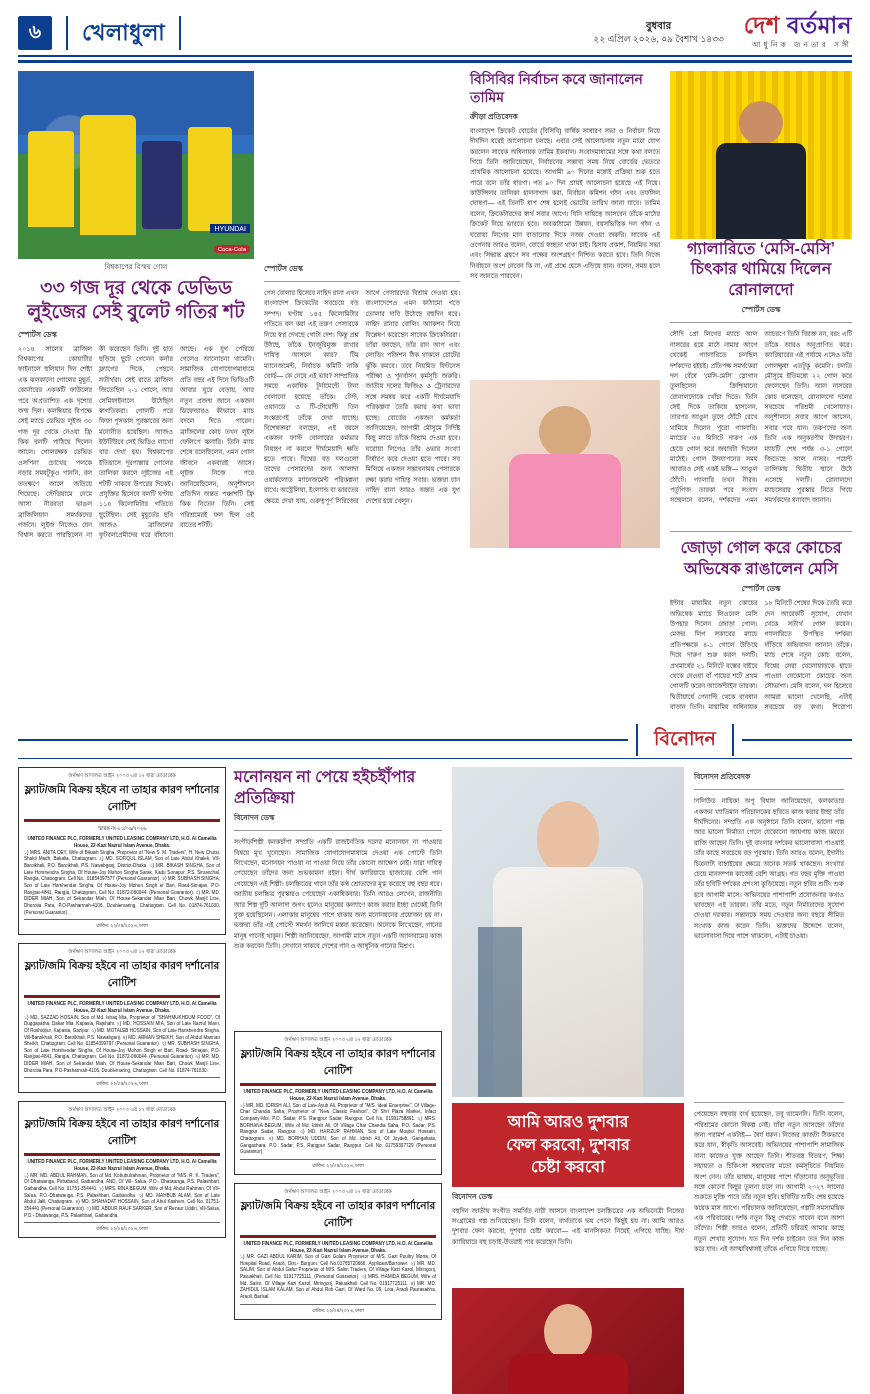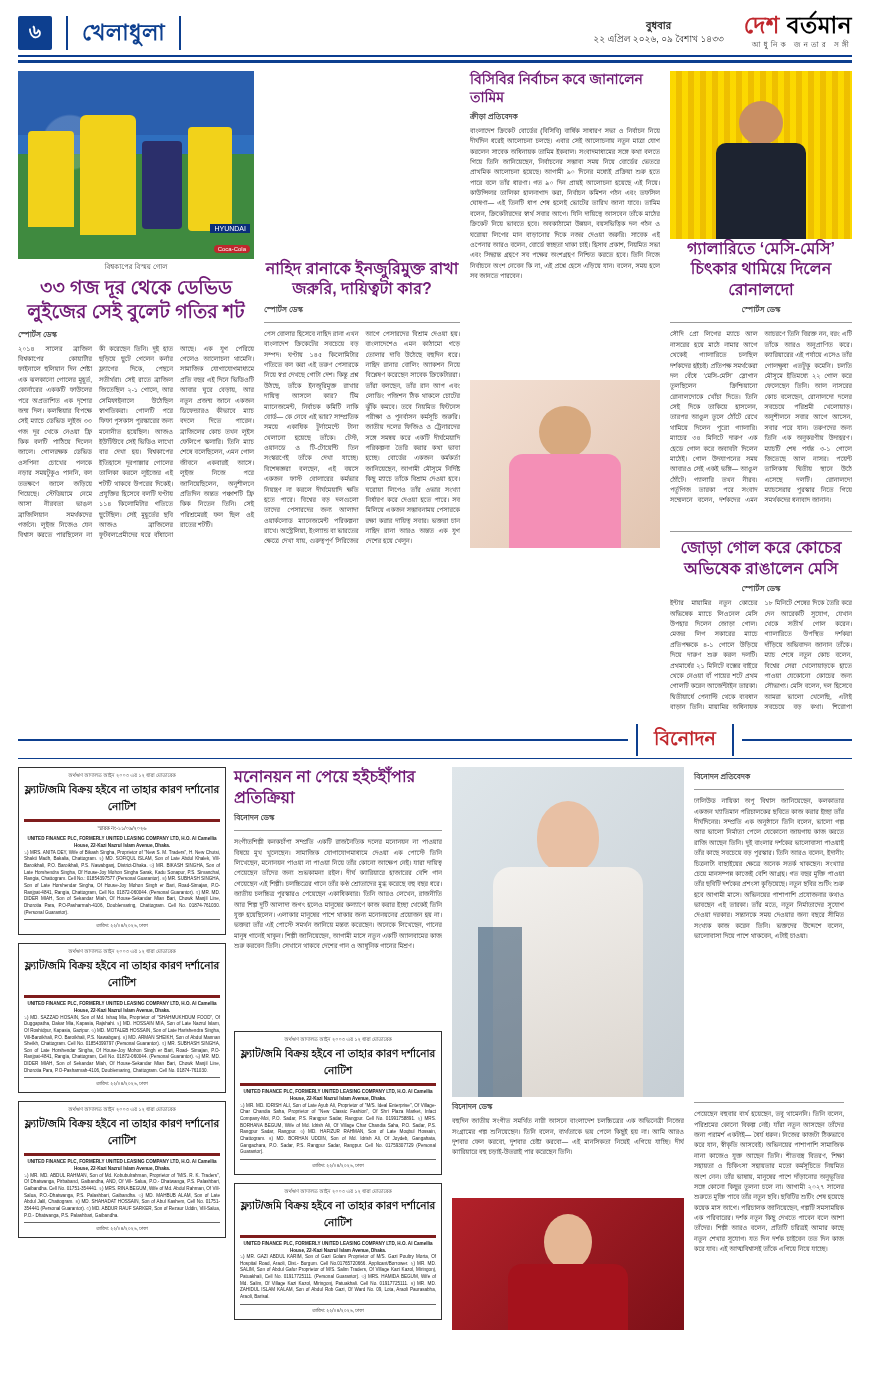--- a/index.html
+++ b/index.html
@@ -24,21 +24,21 @@
   .section-name {
     font-size: 22px; font-weight: bold; color:#0d3f8f;
     padding: 0 14px; border-left:2px solid #0d3f8f; border-right:2px solid #0d3f8f;
     margin-left:4px; line-height: 34px; letter-spacing:0.5px;
   }
   .masthead-spacer { flex:1; }
   .date-block { text-align:center; font-size:9px; color:#222; line-height:1.5; margin-right:10px; }
   .date-block .day { font-weight:bold; font-size:10px; display:block; }
   .logo-block { text-align:right; }
   .logo-main { font-size:23px; font-weight:bold; color:#c0272d; letter-spacing:0.5px; line-height:1; }
-  .logo-main .second { color:#000000; }
+  .logo-main .second { color:#4c1d95; }
   .logo-sub { font-size:7.5px; color:#333; letter-spacing:3px; margin-top:2px; }
   .rule-thick { height:3px; background:#0d3f8f; margin-top:3px; }
   .rule-thin { height:1px; background:#0d3f8f; margin-top:2px; }
 
   
   .sports { display:flex; gap:10px; margin-top:8px; }
   .col-a { width: 236px; }
   .col-b { width: 196px; }
   .col-c { width: 190px; }
   .col-d { width: 182px; }
@@ -148,21 +148,20 @@
         <div style="position:absolute;right:4px;bottom:6px;background:#c0272d;color:#fff;font-size:6px;padding:1px 4px;border-radius:8px;">Coca-Cola</div>
       </div>
       <div class="cap">বিশ্বকাপের বিস্ময় গোল</div>
       <div class="hl hl-xl" style="margin-top:3px">৩৩ গজ দূর থেকে ডেভিড লুইজের সেই বুলেট গতির শট</div>
       <div class="byline">স্পোর্টস ডেস্ক</div>
       <div class="body-text cols3">২০১৪ সালের ব্রাজিল বিশ্বকাপের কোয়ার্টার ফাইনালে হুলিয়ান দিন শেষ্টা এক ঝলকানো গোলের মুহূর্ত, কোর্নারের এককটি ফাউলের পরে অপ্রতাশিত এক দৃশ্যের জন্ম দিল। কলম্বিয়ার বিপক্ষে সেই ম্যাচে ডেভিড লুইজ ৩৩ গজ দূর থেকে নেওয়া ফ্রি কিক বলটি পাঠিয়ে দিলেন জালে। গোলরক্ষক ডেভিড ওসপিনা চোখের পলকে নড়ার সময়টুকুও পাননি, বল ততক্ষণে জালে জড়িয়ে গিয়েছে। স্টেডিয়ামে নেমে আসা নীরবতা ভাঙল ব্রাজিলিয়ান সমর্থকদের গর্জনে। লুইজ নিজেও যেন বিশ্বাস করতে পারছিলেন না কী করেছেন তিনি। দুই হাত ছড়িয়ে ছুটে গেলেন কর্নার ফ্ল্যাগের দিকে, পেছনে সতীর্থরা। সেই রাতে ব্রাজিল জিতেছিল ২-১ গোলে, আর সেমিফাইনালে উঠেছিল স্বাগতিকরা। গোলটি পরে ফিফা পুসকাস পুরস্কারের জন্য মনোনীত হয়েছিল। আজও ইউটিউবে সেই ভিডিও লাখো বার দেখা হয়। বিশ্বকাপের ইতিহাসে দূরপাল্লার গোলের তালিকা করলে লুইজের এই শটটি থাকবে উপরের দিকেই। প্রযুক্তির হিসেবে বলটি ঘণ্টায় ১১৪ কিলোমিটার গতিতে ছুটেছিল। সেই মুহূর্তের ছবি আজও ব্রাজিলের ফুটবলপ্রেমীদের ঘরে বাঁধানো আছে। এক যুগ পেরিয়ে গেলেও আলোচনা থামেনি। সামাজিক যোগাযোগমাধ্যমে প্রতি বছর এই দিনে ভিডিওটি আবার ঘুরে বেড়ায়, আর নতুন প্রজন্ম জানে একজন ডিফেন্ডারও কীভাবে ম্যাচ বদলে দিতে পারেন। ব্রাজিলের কোচ তখন লুইস ফেলিপে স্কলারি। তিনি ম্যাচ শেষে বলেছিলেন, এমন গোল জীবনে একবারই আসে। লুইজ নিজে পরে জানিয়েছিলেন, অনুশীলনে প্রতিদিন অন্তত পঞ্চাশটি ফ্রি কিক নিতেন তিনি। সেই পরিশ্রমেরই ফল ছিল ওই রাতের শটটি।</div>
     </div>
 
     <div class="col-b">
       <div style="height:188px"></div>
-      <div class="hl hl-lg">নাহিদ রানাকে ইনজুরিমুক্ত রাখা জরুরি, দায়িত্বটা কার?</div>
       <div class="byline">স্পোর্টস ডেস্ক</div>
       <div class="hr"></div>
       <div class="body-text cols2">পেস বোলার হিসেবে নাহিদ রানা এখন বাংলাদেশ ক্রিকেটের সবচেয়ে বড় সম্পদ। ঘণ্টায় ১৪৫ কিলোমিটার গতিতে বল করা এই তরুণ পেসারকে নিয়ে স্বপ্ন দেখছে গোটা দেশ। কিন্তু প্রশ্ন উঠছে, তাঁকে ইনজুরিমুক্ত রাখার দায়িত্ব আসলে কার? টিম ম্যানেজমেন্ট, নির্বাচক কমিটি নাকি বোর্ড— কে নেবে এই ভার? সাম্প্রতিক সময়ে একাধিক টুর্নামেন্টে টানা খেলানো হয়েছে তাঁকে। টেস্ট, ওয়ানডে ও টি-টোয়েন্টি তিন সংস্করণেই তাঁকে দেখা যাচ্ছে। বিশেষজ্ঞরা বলছেন, এই বয়সে একজন ফাস্ট বোলারের কর্মভার নিয়ন্ত্রণ না করলে দীর্ঘমেয়াদি ক্ষতি হতে পারে। বিশ্বের বড় দলগুলো তাদের পেসারদের জন্য আলাদা ওয়ার্কলোড ম্যানেজমেন্ট পরিকল্পনা রাখে। অস্ট্রেলিয়া, ইংল্যান্ড বা ভারতের ক্ষেত্রে দেখা যায়, গুরুত্বপূর্ণ সিরিজের আগে পেসারদের বিশ্রাম দেওয়া হয়। বাংলাদেশেও এমন কাঠামো গড়ে তোলার দাবি উঠেছে বহুদিন ধরে। নাহিদ রানার বোলিং অ্যাকশন নিয়ে বিশ্লেষণ করেছেন সাবেক ক্রিকেটাররা। তাঁরা বলছেন, তাঁর রান আপ এবং লোডিং পজিশন ঠিক থাকলে চোটের ঝুঁকি কমবে। তবে নিয়মিত ফিটনেস পরীক্ষা ও পুনর্বাসন কর্মসূচি জরুরি। জাতীয় দলের ফিজিও ও ট্রেনারদের সঙ্গে সমন্বয় করে একটি দীর্ঘমেয়াদি পরিকল্পনা তৈরি করার কথা ভাবা হচ্ছে। বোর্ডের একজন কর্মকর্তা জানিয়েছেন, আগামী মৌসুমে নির্দিষ্ট কিছু ম্যাচে তাঁকে বিশ্রাম দেওয়া হবে। ঘরোয়া লিগেও তাঁর ওভার সংখ্যা নির্ধারণ করে দেওয়া হতে পারে। সব মিলিয়ে একজন সম্ভাবনাময় পেসারকে রক্ষা করার দায়িত্ব সবার। ভক্তরা চান নাহিদ রানা আরও অন্তত এক যুগ দেশের হয়ে খেলুন।</div>
     </div>
 
     <div class="col-c">
       <div class="hl hl-md" style="text-align:left">বিসিবির নির্বাচন কবে জানালেন তামিম</div>
       <div class="byline">ক্রীড়া প্রতিবেদক</div>
       <div class="body-text" style="height:248px;overflow:hidden">বাংলাদেশ ক্রিকেট বোর্ডের (বিসিবি) বার্ষিক সাধারণ সভা ও নির্বাচন নিয়ে দীর্ঘদিন ধরেই আলোচনা চলছে। এবার সেই আলোচনায় নতুন মাত্রা যোগ করলেন সাবেক অধিনায়ক তামিম ইকবাল। সংবাদমাধ্যমের সঙ্গে কথা বলতে গিয়ে তিনি জানিয়েছেন, নির্বাচনের সম্ভাব্য সময় নিয়ে বোর্ডের ভেতরে প্রাথমিক আলোচনা হয়েছে। আগামী ৯০ দিনের মধ্যেই প্রক্রিয়া শুরু হতে পারে বলে তাঁর ধারণা। গত ৯০ দিন প্রায়ই আলোচনা হয়েছে এই নিয়ে। কাউন্সিলর তালিকা হালনাগাদ করা, নির্বাচন কমিশন গঠন এবং তফসিল ঘোষণা— এই তিনটি ধাপ শেষ হলেই ভোটের তারিখ জানা যাবে। তামিম বলেন, ক্রিকেটারদের স্বার্থ সবার আগে। যিনি দায়িত্বে আসবেন তাঁকে মাঠের ক্রিকেট নিয়ে ভাবতে হবে। অবকাঠামো উন্নয়ন, বয়সভিত্তিক দল গঠন ও ঘরোয়া লিগের মান বাড়ানোর দিকে নজর দেওয়া জরুরি। সাবেক এই ওপেনার আরও বলেন, বোর্ডে স্বচ্ছতা থাকা চাই। হিসাব প্রকাশ, নিয়মিত সভা এবং সিদ্ধান্ত গ্রহণে সব পক্ষের অংশগ্রহণ নিশ্চিত করতে হবে। তিনি নিজে নির্বাচনে অংশ নেবেন কি না, এই প্রশ্নে হেসে এড়িয়ে যান। বলেন, সময় হলে সব জানতে পারবেন।</div>
       <div class="photo ph-warm figure" style="height:168px;margin-top:6px">
@@ -246,20 +245,25 @@
         </div>
       </div>
     </div>
 
     <div style="width:232px">
       <div class="photo ph-studio figure" style="height:330px">
         <div style="position:absolute;left:50%;top:34px;transform:translateX(-50%);width:62px;height:72px;border-radius:50% 50% 45% 45%;background:#e8c0a4;"></div>
         <div style="position:absolute;left:50%;top:100px;transform:translateX(-50%);width:150px;height:230px;background:linear-gradient(160deg,#f3f1ee,#dcd6cf);border-radius:18px 18px 0 0;"></div>
         <div style="position:absolute;left:26px;bottom:0;width:44px;height:170px;background:#2f4f6b;opacity:.55;"></div>
       </div>
+      <div class="red-head" style="margin-top:6px">
+        <div>আমি আরও দুশবার</div>
+        <div>ফেল করবো, দুশবার</div>
+        <div>চেষ্টা করবো</div>
+      </div>
       <div class="byline">বিনোদন ডেস্ক</div>
       <div class="body-text" style="height:78px;overflow:hidden">বহুদিন জাতীয় সংগীত সমর্থিত নারী আসনে বাংলাদেশ চলচ্চিত্রের এক অভিনেত্রী নিজের সংগ্রামের গল্প শুনিয়েছেন। তিনি বলেন, ব্যর্থতাকে ভয় পেলে কিছুই হয় না। আমি আরও দুশবার ফেল করবো, দুশবার চেষ্টা করবো— এই মানসিকতা নিয়েই এগিয়ে যাচ্ছি। দীর্ঘ ক্যারিয়ারে বহু চড়াই-উতরাই পার করেছেন তিনি।</div>
       <div class="photo ph-red figure" style="height:132px;margin-top:4px">
         <div style="position:absolute;left:50%;top:16px;transform:translateX(-50%);width:48px;height:56px;border-radius:50%;background:#e5b795;"></div>
         <div style="position:absolute;left:50%;top:66px;transform:translateX(-50%);width:120px;height:70px;background:#a5121c;border-radius:14px 14px 0 0;"></div>
       </div>
     </div>
 
     <div style="width:150px">
       <div class="byline">বিনোদন প্রতিবেদক</div>

